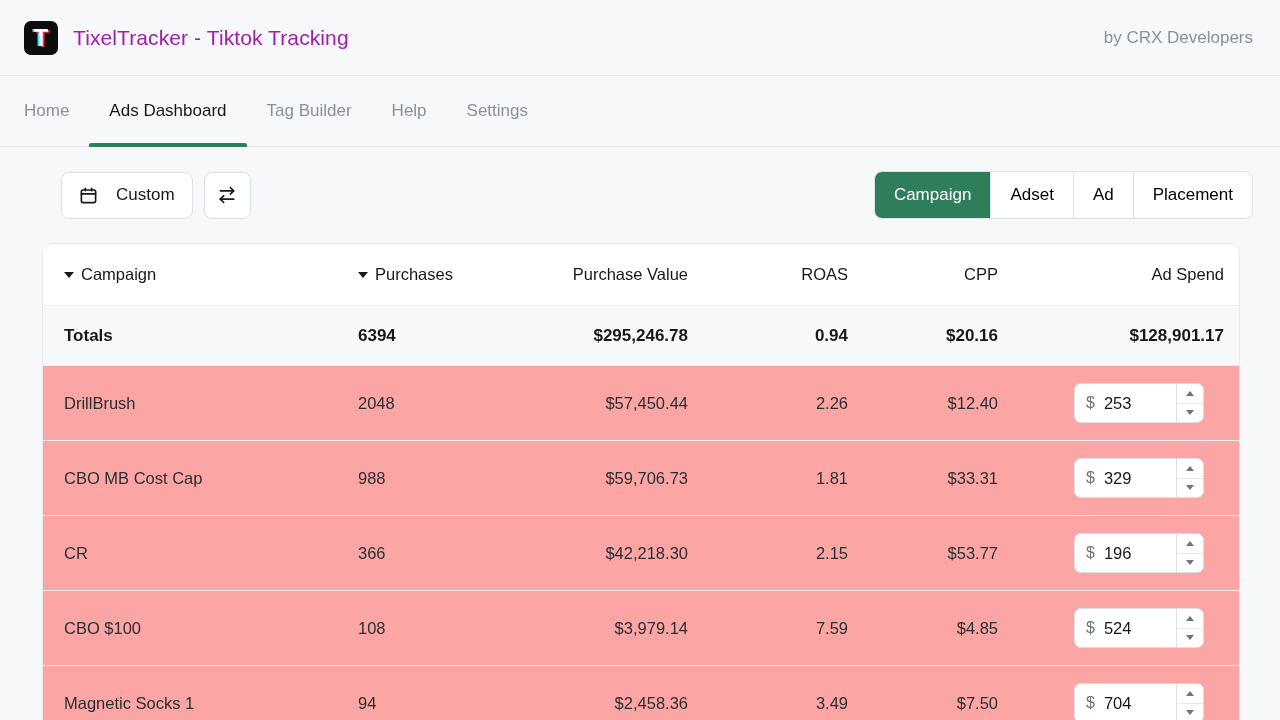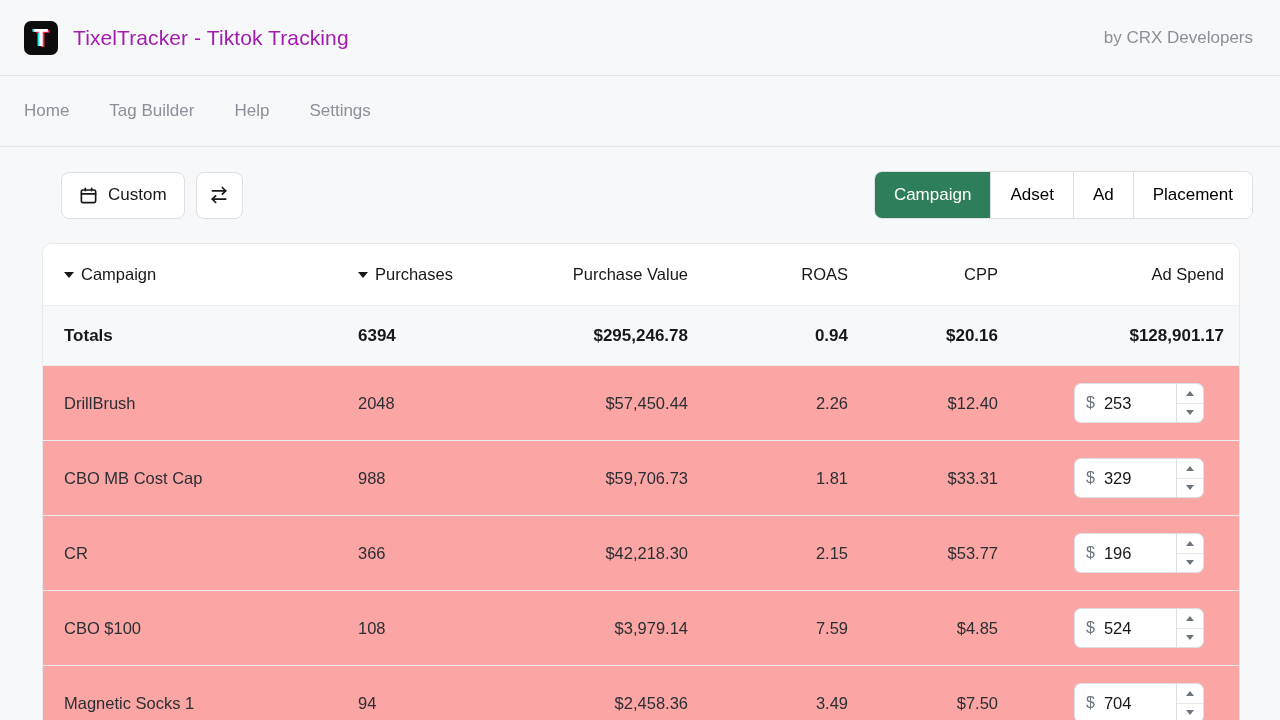--- a/index.html
+++ b/index.html
@@ -94,21 +94,21 @@
     align-items: center;
     padding: 0 27px 0 61px;
   }
   .btn-outline {
     height: 47px;
     background: #fff;
     border: 1px solid #dcdfe3;
     border-radius: 8px;
     display: flex;
     align-items: center;
-    gap: 10px;
+    gap: 18px;
     padding: 0 17px;
     font-size: 17px;
     color: #17181a;
     cursor: pointer;
   }
   #swap-btn {
     margin-left: 11px;
     width: 47px;
     padding: 0;
     justify-content: center;
@@ -234,20 +234,23 @@
     <span class="glyph pk">T</span>
     <span class="glyph wh">T</span>
   </div>
   <div id="app-title">TixelTracker - Tiktok Tracking</div>
   <div id="byline">by CRX Developers</div>
 </div>
 
 <div id="navbar">
   <div class="navtab">
     <span>Home</span>
+  </div>
+  <div class="navtab active">
+    <span>Ads Dashboard</span>
   </div>
   <div class="navtab">
     <span>Tag Builder</span>
   </div>
   <div class="navtab">
     <span>Help</span>
   </div>
   <div class="navtab">
     <span>Settings</span>
   </div>

